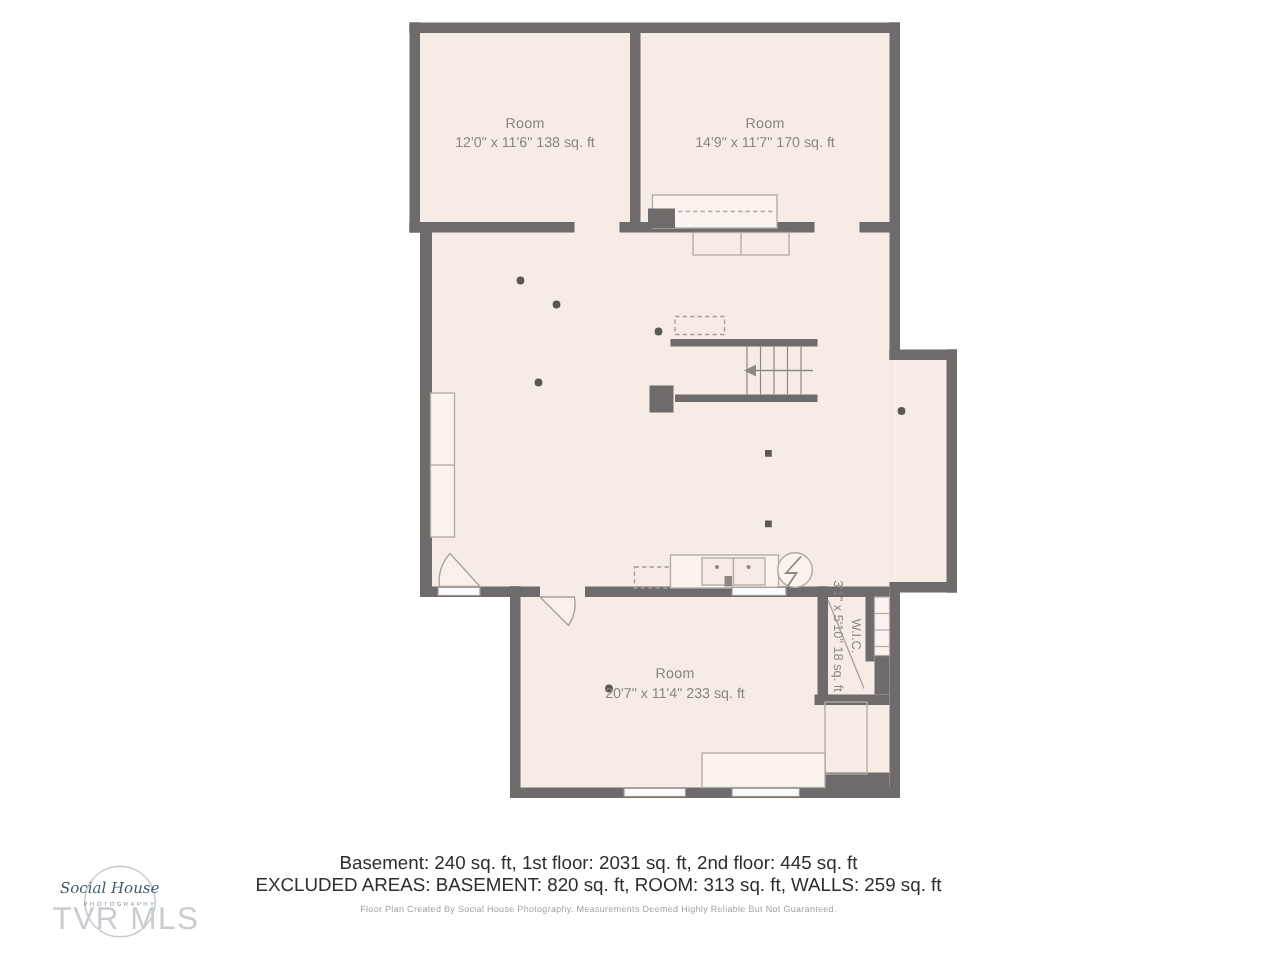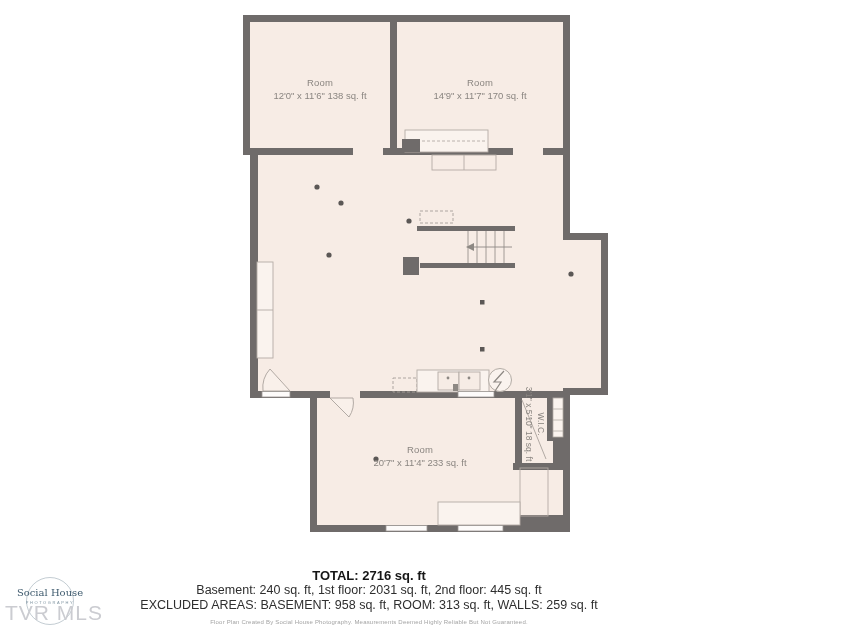--- a/index.html
+++ b/index.html
@@ -1,35 +1,35 @@
 <!DOCTYPE html>
 <html style="--wall: #6f6b6a; --floor: #f7ece5; --label: #8a8580;"><head>
 <meta charset="utf-8">
 <style>
   html,body{margin:0;padding:0;background:#fff;}
   .canvas{position:relative;width:738px;height:640px;background:#fff;overflow:hidden;
-          font-family:"Liberation Sans", sans-serif;}
+          font-family:"Liberation Sans", sans-serif;margin-left:30px;}
   .floor{position:absolute;background:var(--floor,#f7ece5);}
   .wall{position:absolute;background:var(--wall,#6f6b6a);}
   svg.fixtures{position:absolute;left:0;top:0;pointer-events:none;}
   .room-label{position:absolute;text-align:center;color:var(--label,#8a8580);
               font-size:9.5px;line-height:13px;z-index:6;}
   .room-label .nm{letter-spacing:.2px;}
   .wic-label{position:absolute;left:486px;top:411px;width:96px;height:26px;
              transform:rotate(90deg);text-align:center;font-size:8.5px;line-height:12px;
              color:var(--label,#8a8580);z-index:6;white-space:nowrap;}
   .summary{position:absolute;left:0;right:0;top:568px;text-align:center;z-index:6;}
   .summary .total{font-size:13px;font-weight:bold;color:#161616;line-height:15px;}
   .summary .line{font-size:12.5px;color:#2e2e2e;line-height:14.5px;text-align:center;}
   .summary .disclaimer{font-size:6px;color:#a3a3a3;margin-top:7px;letter-spacing:.2px;}
   .logo{position:absolute;left:4px;top:574px;width:100px;height:60px;z-index:5;}
   .logo .ring{position:absolute;left:22px;top:3px;width:46px;height:46px;border-radius:50%;
               border:1px solid rgba(146,162,173,.55);}
-  .logo .script{position:absolute;left:6px;top:13px;width:80px;text-align:center;
-                font-family:"DejaVu Serif", serif;font-size:10px;
+  .logo .script{position:absolute;left:6px;top:13px;width:80px;text-align:left;
+                font-family:"DejaVu Serif", serif;font-style:italic;font-size:10px;
                 color:#3f5b6e;white-space:nowrap;}
   .logo .sub{position:absolute;left:6px;top:26px;width:80px;text-align:center;
              font-size:4px;letter-spacing:1.6px;color:#7e93a0;}
   .logo .mark{position:absolute;left:-2px;top:27px;width:104px;text-align:center;
               font-size:21px;letter-spacing:1px;color:#cbccd1;}
 </style>
 </head>
 <body>
 
 <div class="canvas">
@@ -154,23 +154,22 @@
   <div class="room-label" style="left:330px;top:443px;width:180px;">
     <div class="nm">Room</div>
     <div>20'7" x 11'4" 233 sq. ft</div>
   </div>
   <div class="wic-label">
     <div class="nm">W.I.C.</div>
     <div>3'1" x 5'10" 18 sq. ft</div>
   </div>
 
   <div class="summary">
-    <div class="total">TOTAL: 2716 sq. ft</div>
     <div class="line">Basement: 240 sq. ft, 1st floor: 2031 sq. ft, 2nd floor: 445 sq. ft</div>
-    <div class="line">EXCLUDED AREAS: BASEMENT: 958 sq. ft, ROOM: 313 sq. ft, WALLS: 259 sq. ft</div>
+    <div class="line">EXCLUDED AREAS: BASEMENT: 820 sq. ft, ROOM: 313 sq. ft, WALLS: 259 sq. ft</div>
     <div class="disclaimer">Floor Plan Created By Social House Photography. Measurements Deemed Highly Reliable But Not Guaranteed.</div>
   </div>
 
   <div class="logo">
     <div class="ring"></div>
     <div class="script">Social House</div>
     <div class="sub">PHOTOGRAPHY</div>
     <div class="mark">TVR MLS</div>
   </div>
 

